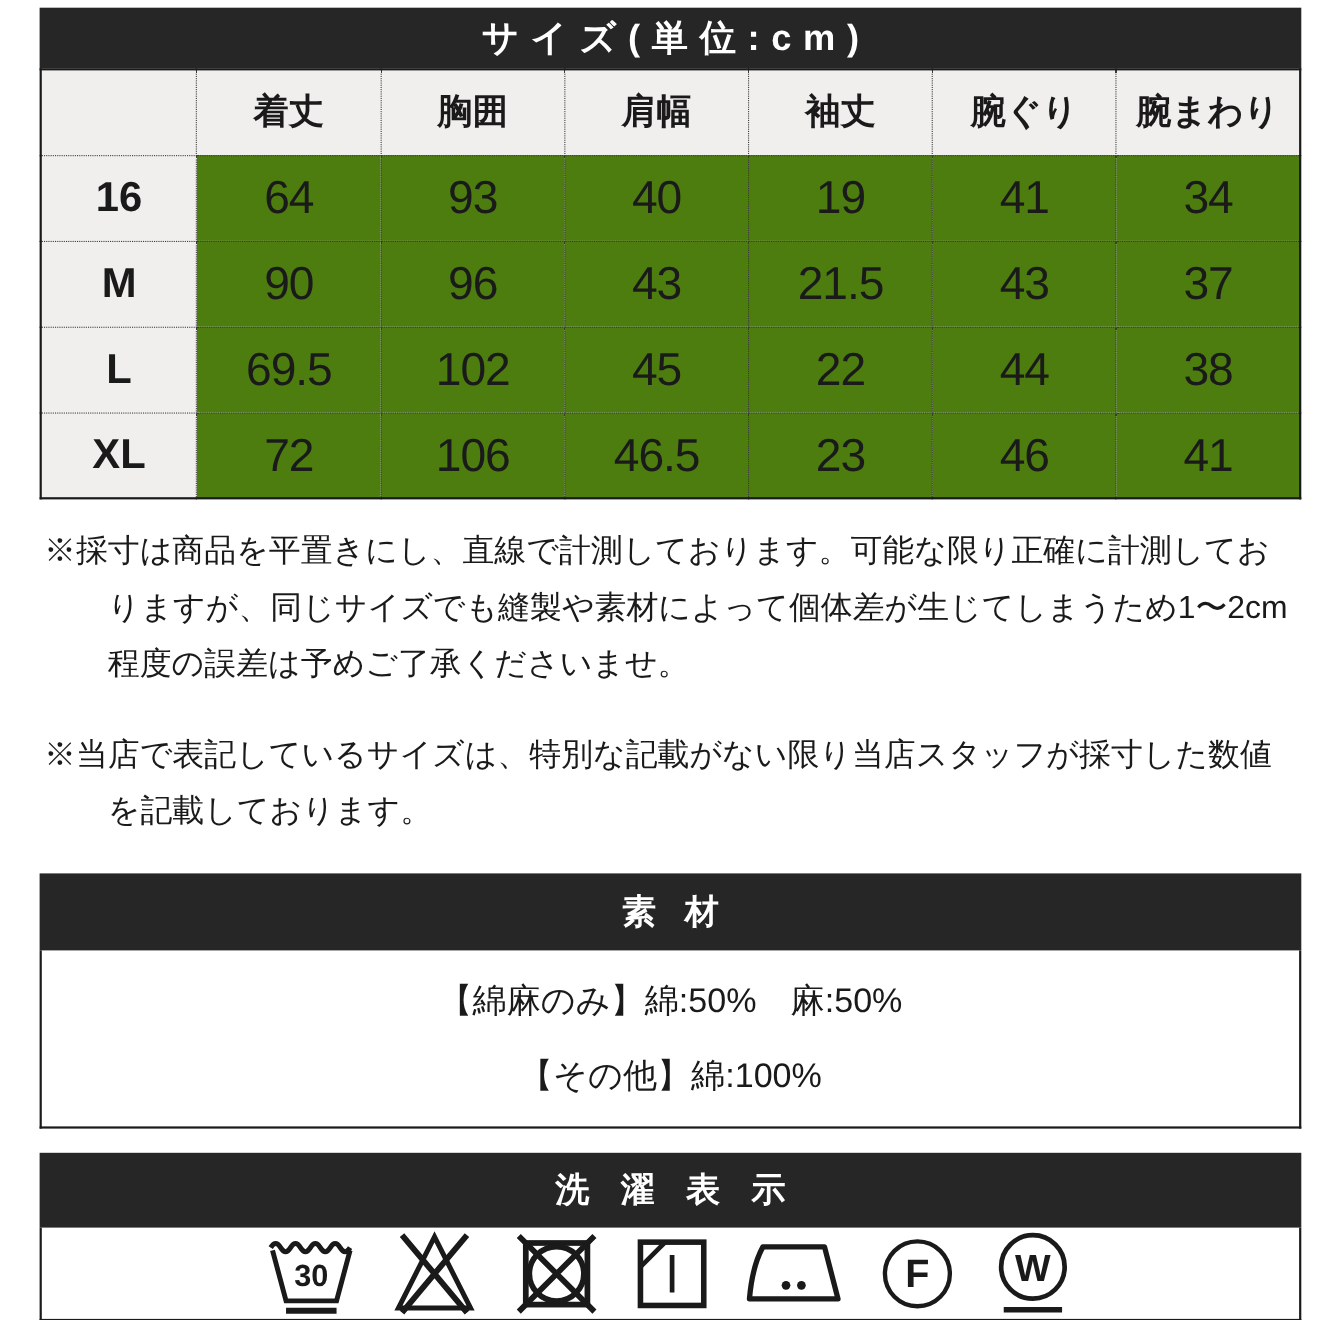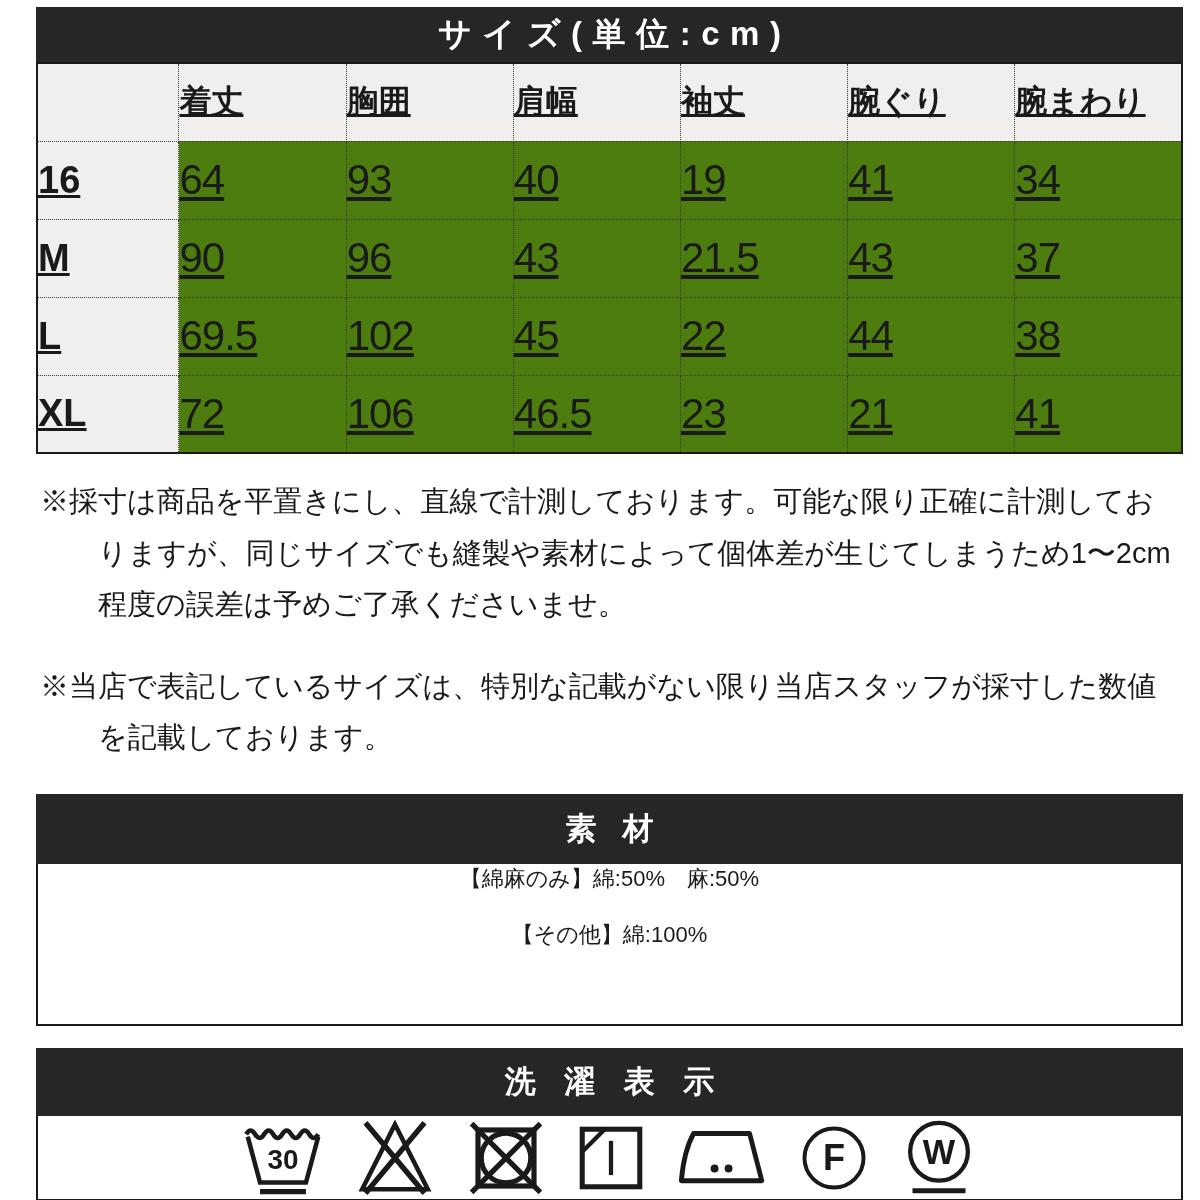--- a/index.html
+++ b/index.html
@@ -24,21 +24,21 @@
   .title-bar  { height:55px; font-size:33px; letter-spacing:0.32em; text-indent:0.32em; }
   .mat-bar    { height:70px; font-size:31px; letter-spacing:0.28em; text-indent:0.28em; }
   .care-bar   { height:68px; font-size:31px; letter-spacing:0.32em; text-indent:0.32em; }
 
   
   table.size-table {
     width:100%; border-collapse:collapse; table-layout:fixed;
     border:2px solid var(--ink);
   }
   .size-table th, .size-table td {
-    border:1px dotted #3a3a3a; text-align:left; vertical-align:middle;text-decoration:underline;
+    border:1px dotted #3a3a3a; text-align:center; vertical-align:middle;
   }
   .size-table thead th {
     height:78px; background:var(--header_bg);
     font-size:32px; font-weight:bold;
   }
   .size-table tbody th {
     height:78px; background:var(--header_bg);
     font-size:38px; font-weight:bold;
   }
   .size-table tbody td {
@@ -52,22 +52,22 @@
     padding-left:2em; text-indent:-2em;
     margin-left:4px;
   }
   .note-1 { margin-top:22px; }
   .note-2 { margin-top:30px; }
 
   
   .mat-section { margin-top:30px; }
   .mat-body {
     border:2px solid var(--ink); border-top:none; height:162px;
-    display:flex; flex-direction:column; align-items:center; justify-content:flex-start;
-    gap:26px; font-size:22px;
+    display:flex; flex-direction:column; align-items:center; justify-content:center;
+    gap:26px; font-size:31px;
   }
 
   
   .care-section { margin-top:22px; }
   .care-body {
     border:2px solid var(--ink); border-top:none; height:85px;
     display:flex; align-items:center; justify-content:center; gap:30px;
   }
   .care-body svg { display:block; }
   .st  { fill:none; stroke:var(--ink); stroke-width:5.5; }
@@ -131,21 +131,21 @@
         <td>22</td>
         <td>44</td>
         <td>38</td>
       </tr>
       <tr>
         <th>XL</th>
         <td>72</td>
         <td>106</td>
         <td>46.5</td>
         <td>23</td>
-        <td>21</td>
+        <td>46</td>
         <td>41</td>
       </tr>
     </tbody>
   </table>
 
   <p class="note note-1">※採寸は商品を平置きにし、直線で計測しております。可能な限り正確に計測しておりますが、同じサイズでも縫製や素材によって個体差が生じてしまうため1〜2cm程度の誤差は予めご了承くださいませ。</p>
   <p class="note note-2">※当店で表記しているサイズは、特別な記載がない限り当店スタッフが採寸した数値を記載しております。</p>
 
   <div class="mat-section">
     <div class="bar mat-bar">素 材</div>

